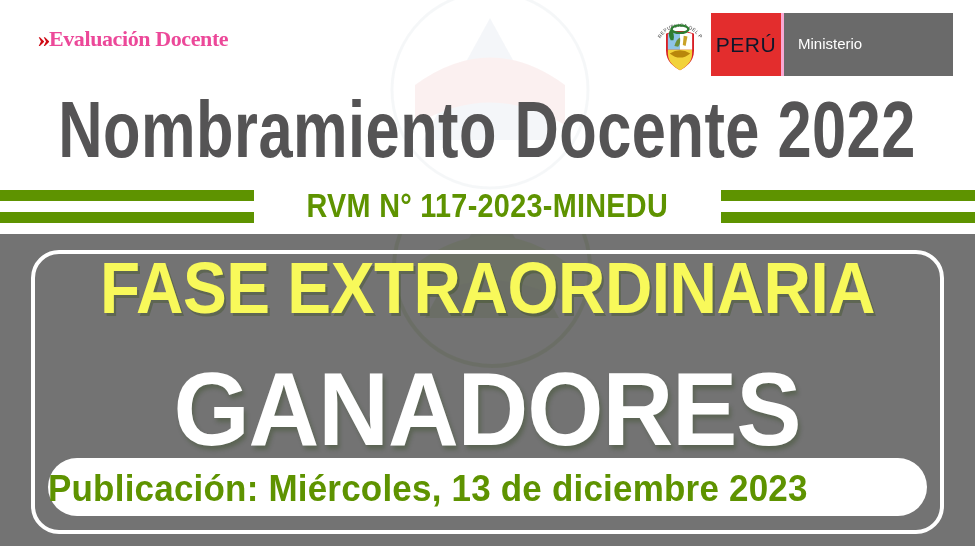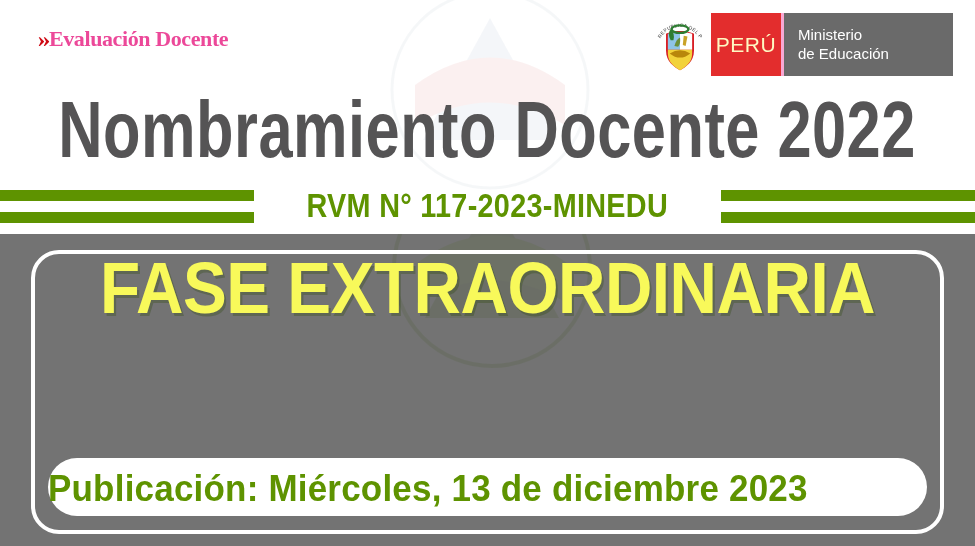--- a/index.html
+++ b/index.html
@@ -72,21 +72,21 @@
     width:62px; height:63px;
     display:flex; align-items:center; justify-content:center;
     background:#ffffff;
   }
   .peru-box {
     width:70px;
     background:#e32d2d;
     display:flex; align-items:center; justify-content:center;
   }
   .peru-box span {
-    color:#fef9c3;
+    color:#0f172a;
     font-size:21px;
     letter-spacing:0.5px;
     font-weight:400;
     font-family:"Liberation Sans", sans-serif;
   }
   .min-box {
     width:172px;
     background:#6a6a6a;
     display:flex; flex-direction:column; justify-content:center;
     padding-left:14px;
@@ -299,21 +299,20 @@
           <path d="M38 22 l-2 10 -3 -1 1 -10 z" fill="#c9a227"></path>
         </svg>
       </div>
 
       <div class="peru-box">
         <span>PERÚ</span>
       </div>
 
       <div class="min-box">
         <span>Ministerio</span>
-        <span>de Educación</span>
       </div>
 
     </div>
   </div>
 
   <div class="main-title">
     <span>Nombramiento Docente 2022</span>
   </div>
 
   <div class="rvm-band">
@@ -336,20 +335,23 @@
       <path d="M39 95 q75 -55 150 0 l0 40 q-75 -45 -150 0 Z" fill="#3d6300"></path>
     </svg>
 
     <div class="outline-box"></div>
 
     <div class="fase-line">
       <span>FASE EXTRAORDINARIA</span>
     </div>
 
 
+    <div class="ganadores-line">
+      <span>GANADORES</span>
+    </div>
 
     <div class="pub-pill">
       <span>Publicación: Miércoles, 13 de diciembre 2023</span>
     </div>
 
   </div>
 
 </div>
 
 </body></html>

